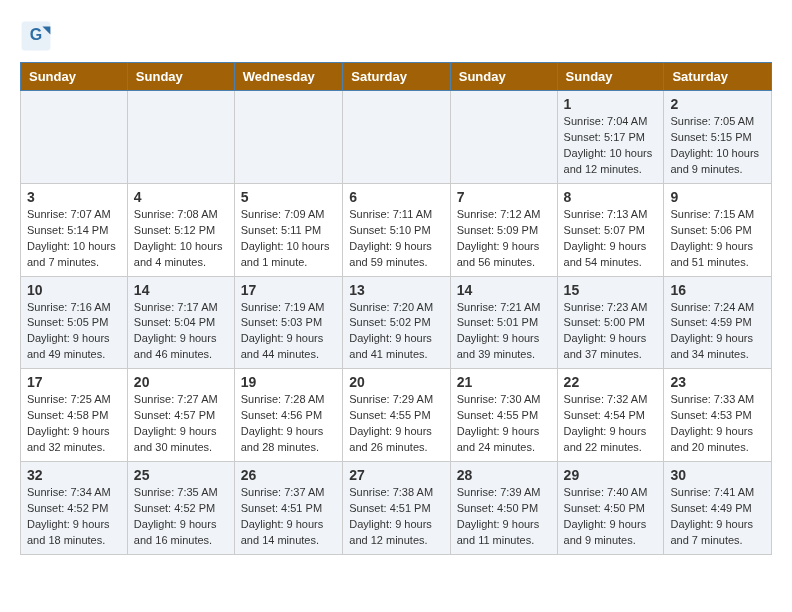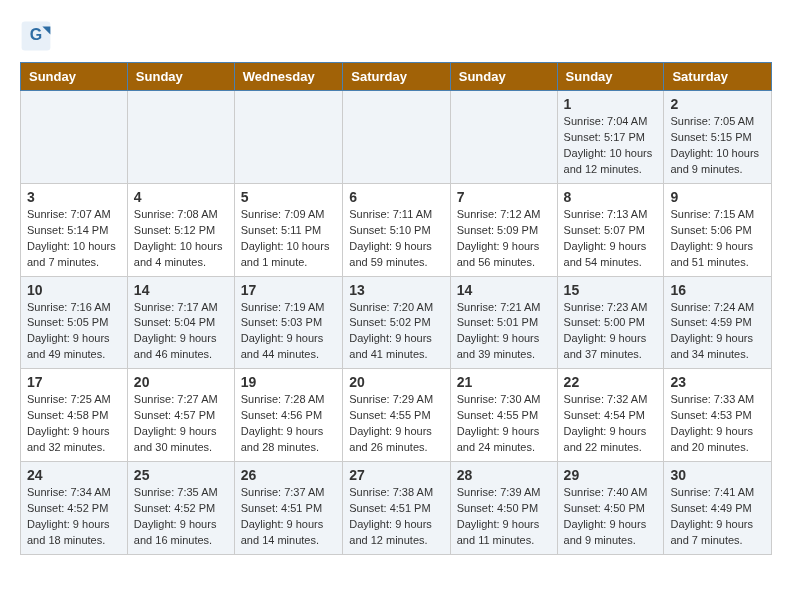--- a/index.html
+++ b/index.html
@@ -216,21 +216,21 @@
           <span class="day-number">22</span>
           <div class="day-info">Sunrise: 7:32 AM<br>Sunset: 4:54 PM<br>Daylight: 9 hours and 22 minutes.</div>
         </td>
         <td>
           <span class="day-number">23</span>
           <div class="day-info">Sunrise: 7:33 AM<br>Sunset: 4:53 PM<br>Daylight: 9 hours and 20 minutes.</div>
         </td>
       </tr>
       <tr>
         <td>
-          <span class="day-number">24</span>
+          <span class="day-number">32</span>
           <div class="day-info">Sunrise: 7:34 AM<br>Sunset: 4:52 PM<br>Daylight: 9 hours and 18 minutes.</div>
         </td>
         <td>
           <span class="day-number">25</span>
           <div class="day-info">Sunrise: 7:35 AM<br>Sunset: 4:52 PM<br>Daylight: 9 hours and 16 minutes.</div>
         </td>
         <td>
           <span class="day-number">26</span>
           <div class="day-info">Sunrise: 7:37 AM<br>Sunset: 4:51 PM<br>Daylight: 9 hours and 14 minutes.</div>
         </td>

